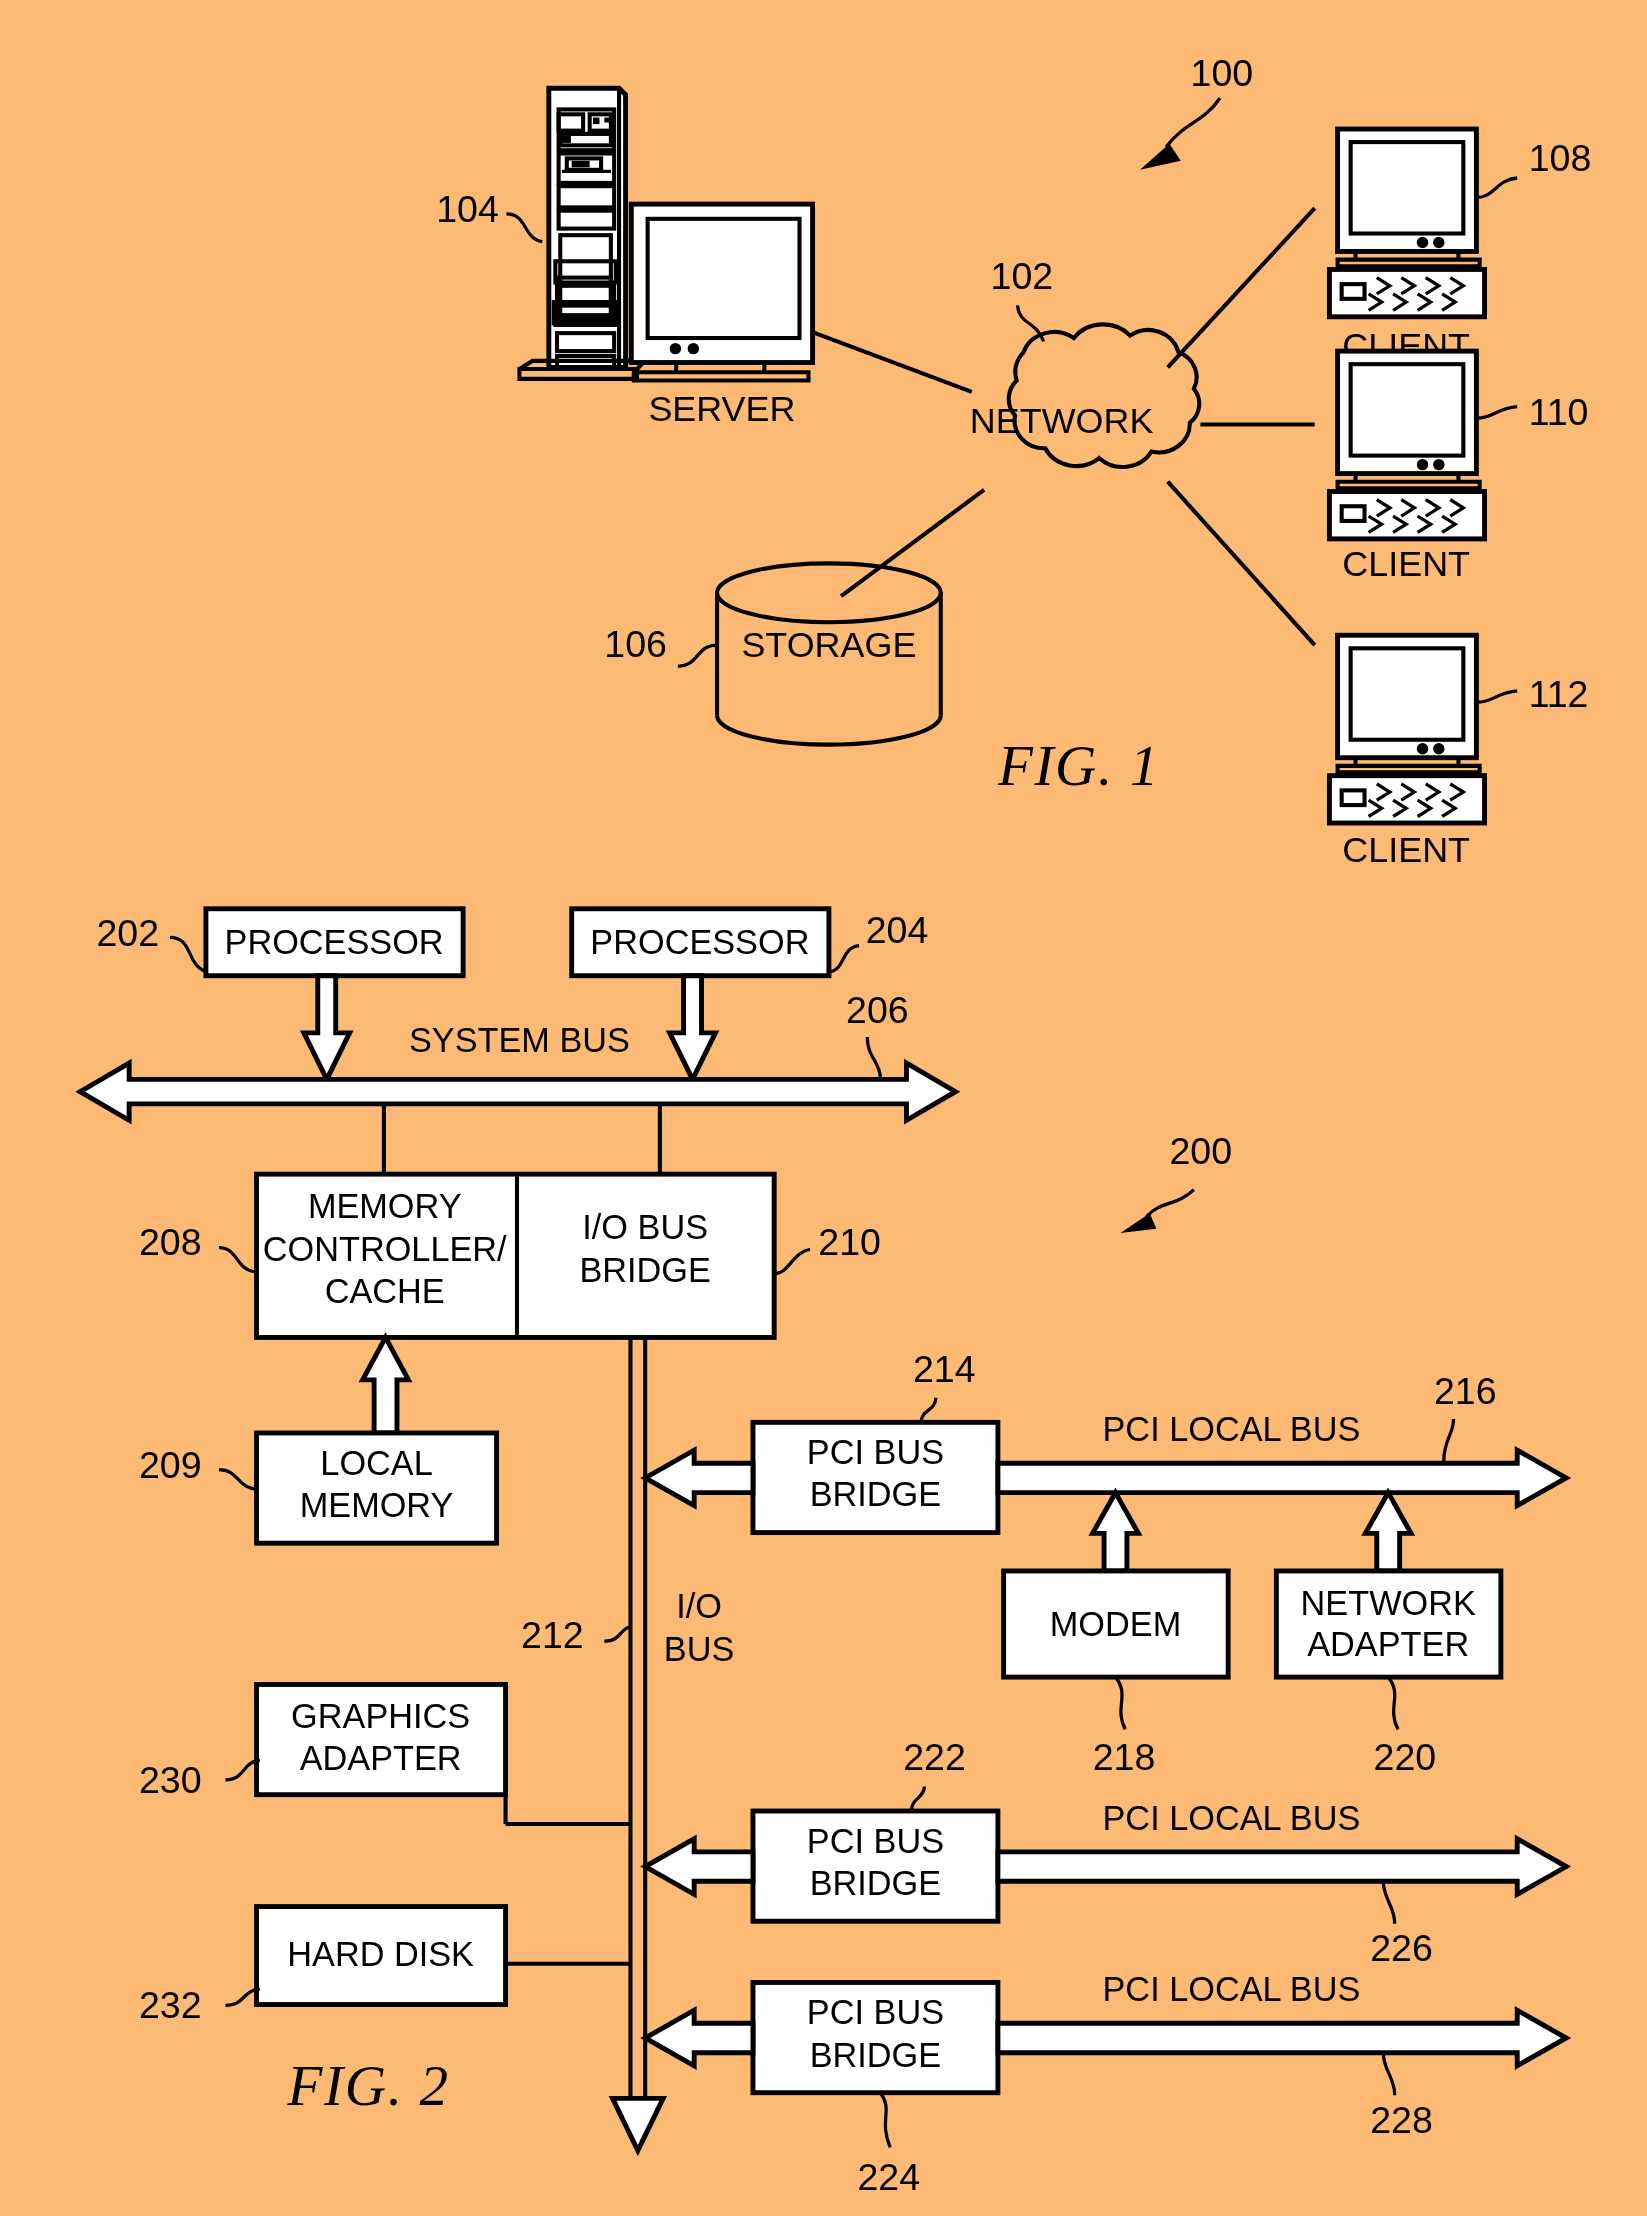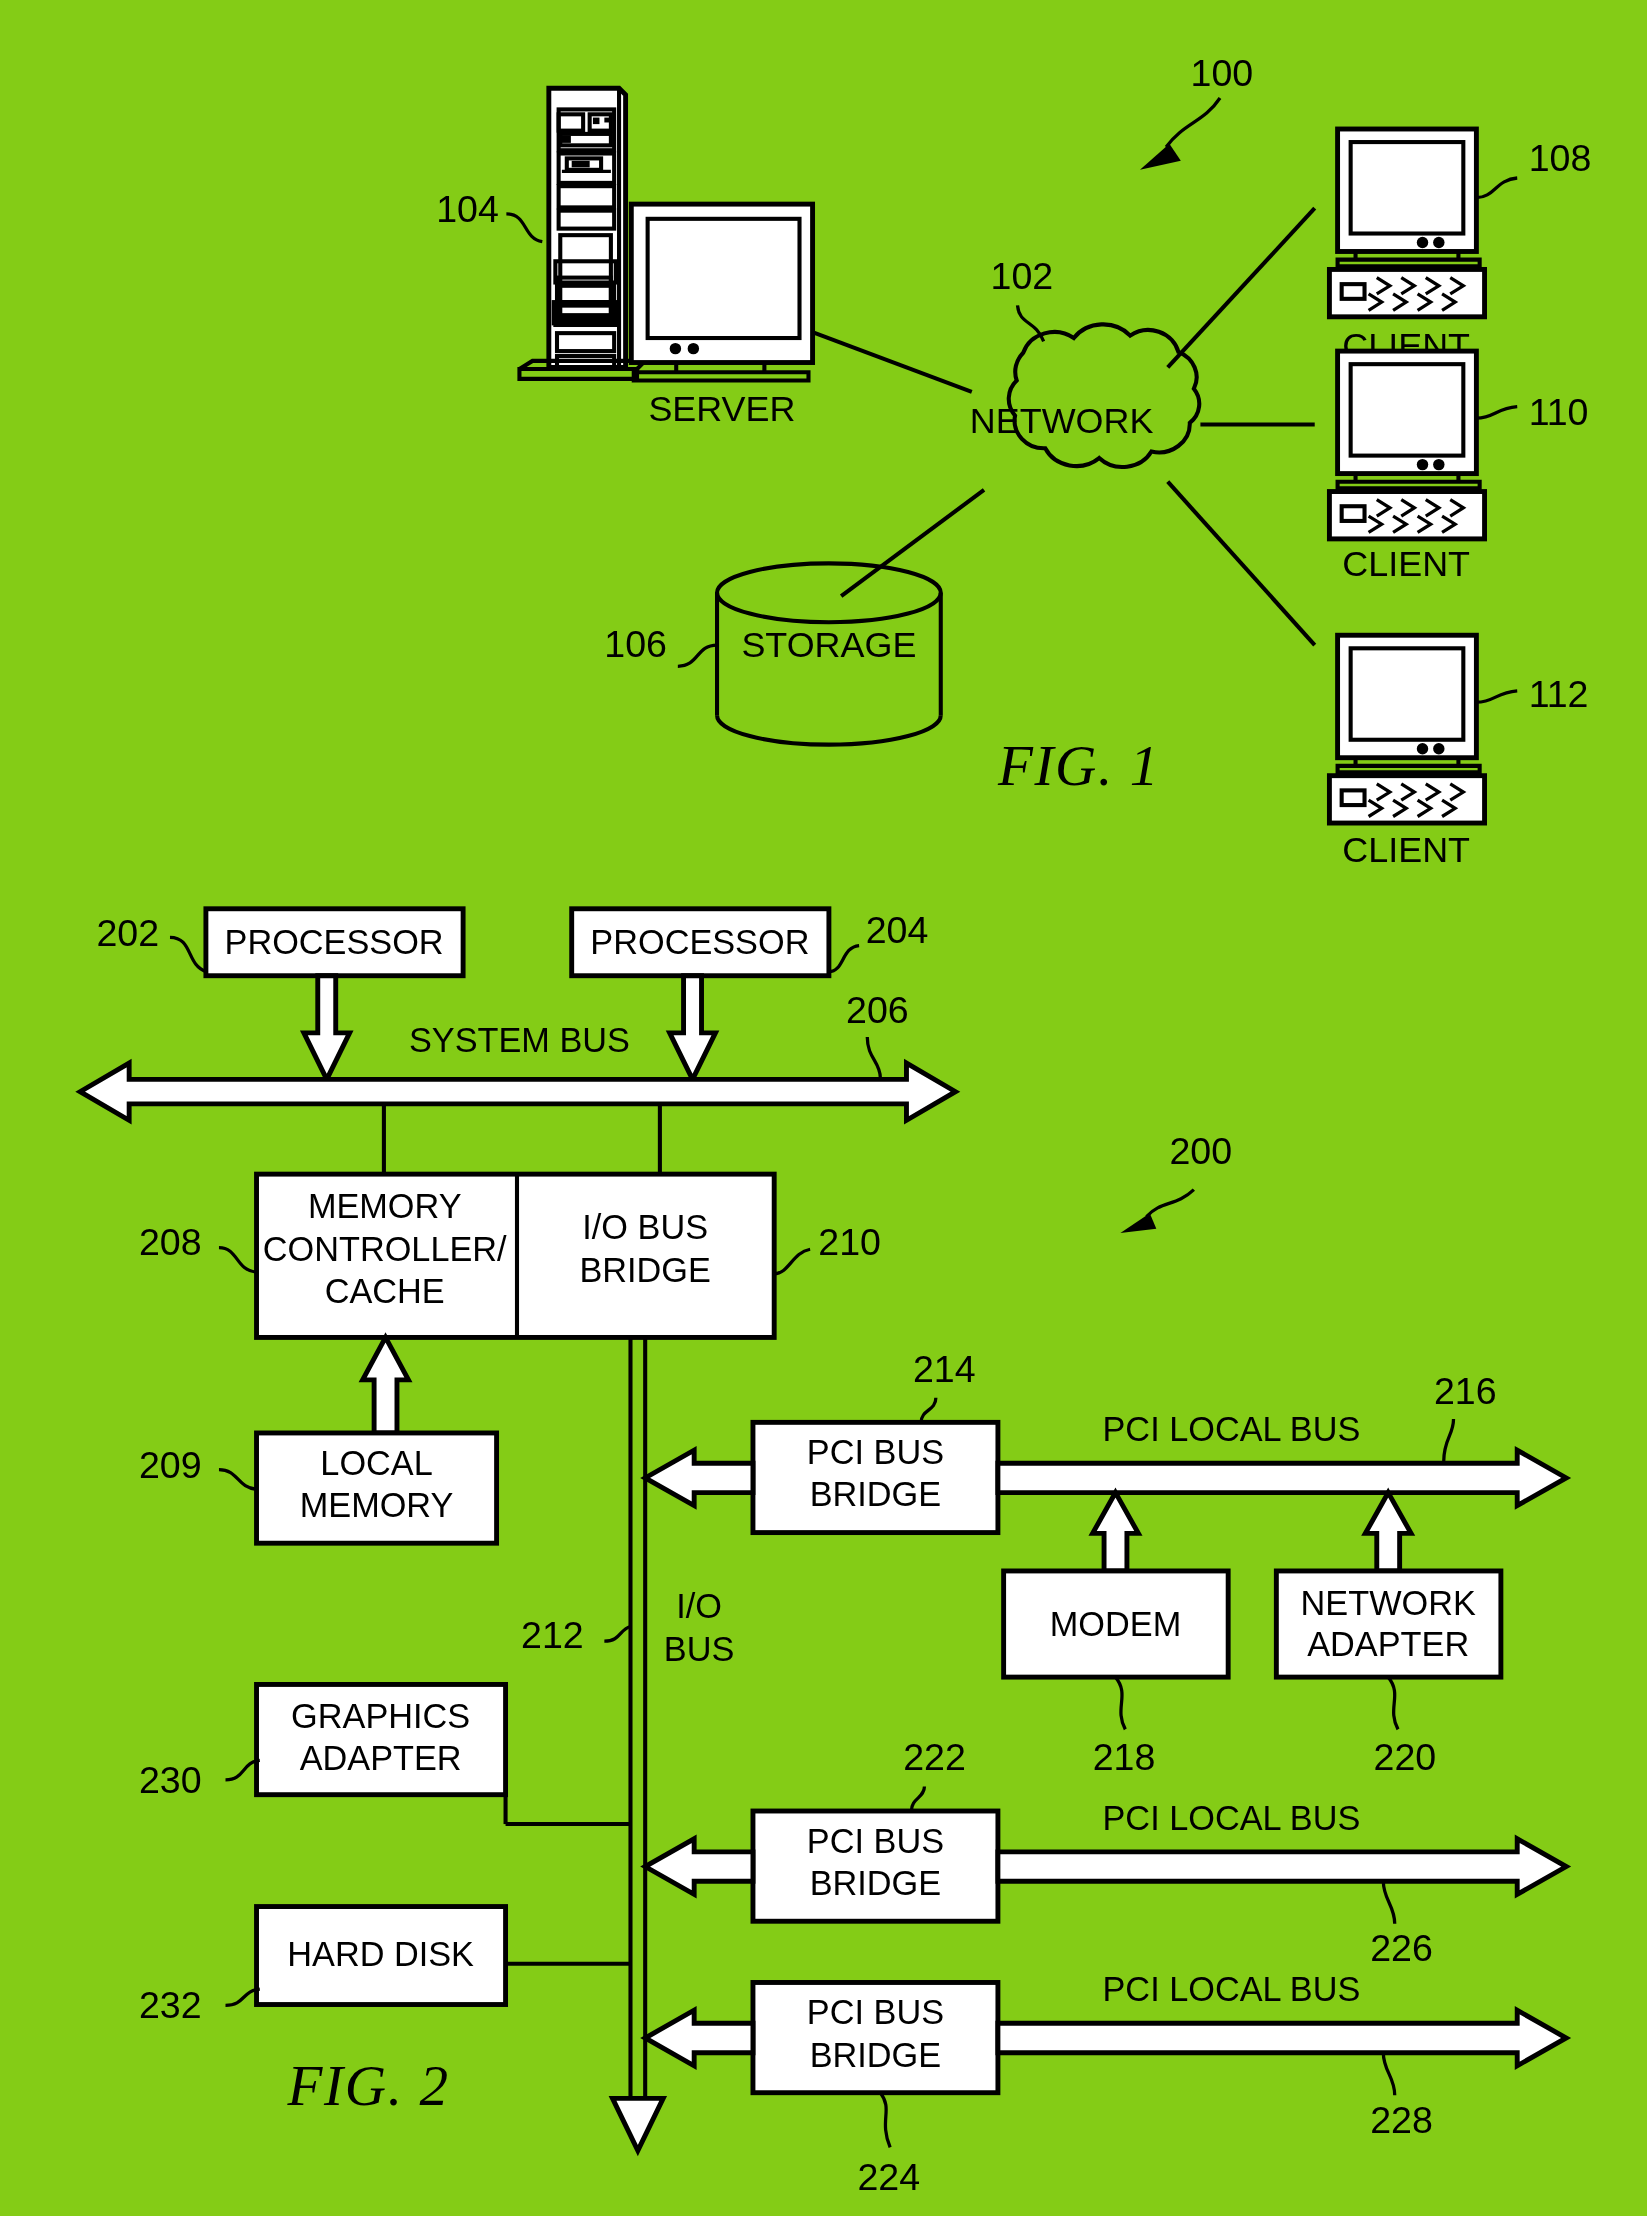--- a/index.html
+++ b/index.html
@@ -7,21 +7,21 @@
     padding: 0;
     background: #ffffff;
   }
   body {
     font-family: "Liberation Sans", sans-serif;
   }
   #page {
     position: relative;
     width: 1648px;
     height: 2216px;
-    background: #84cc16;
+    background: #fdba74;
     overflow: hidden;
   }
   svg.layer {
     position: absolute;
     top: 0;
     left: 0;
     width: 1648px;
     height: 2216px;
   }
   .ref-num {

